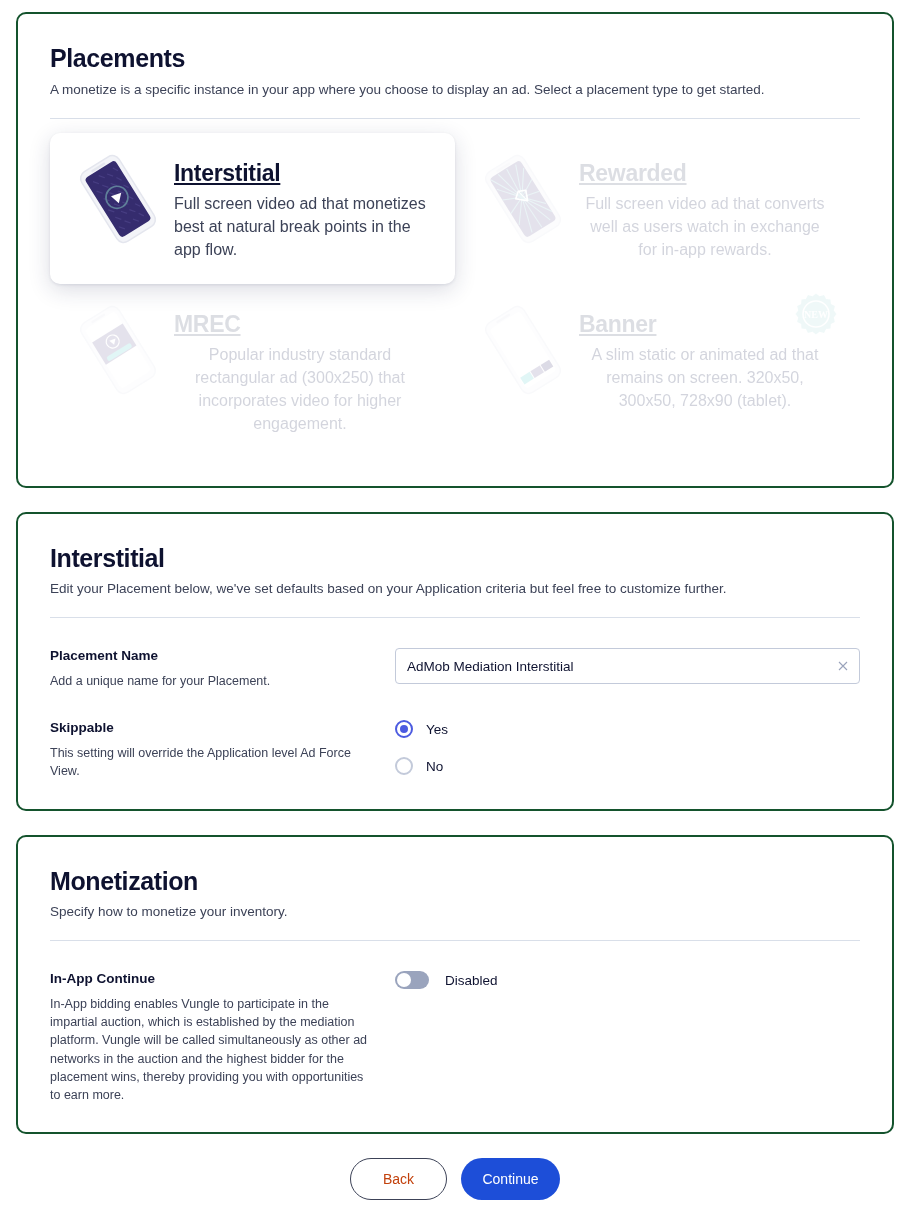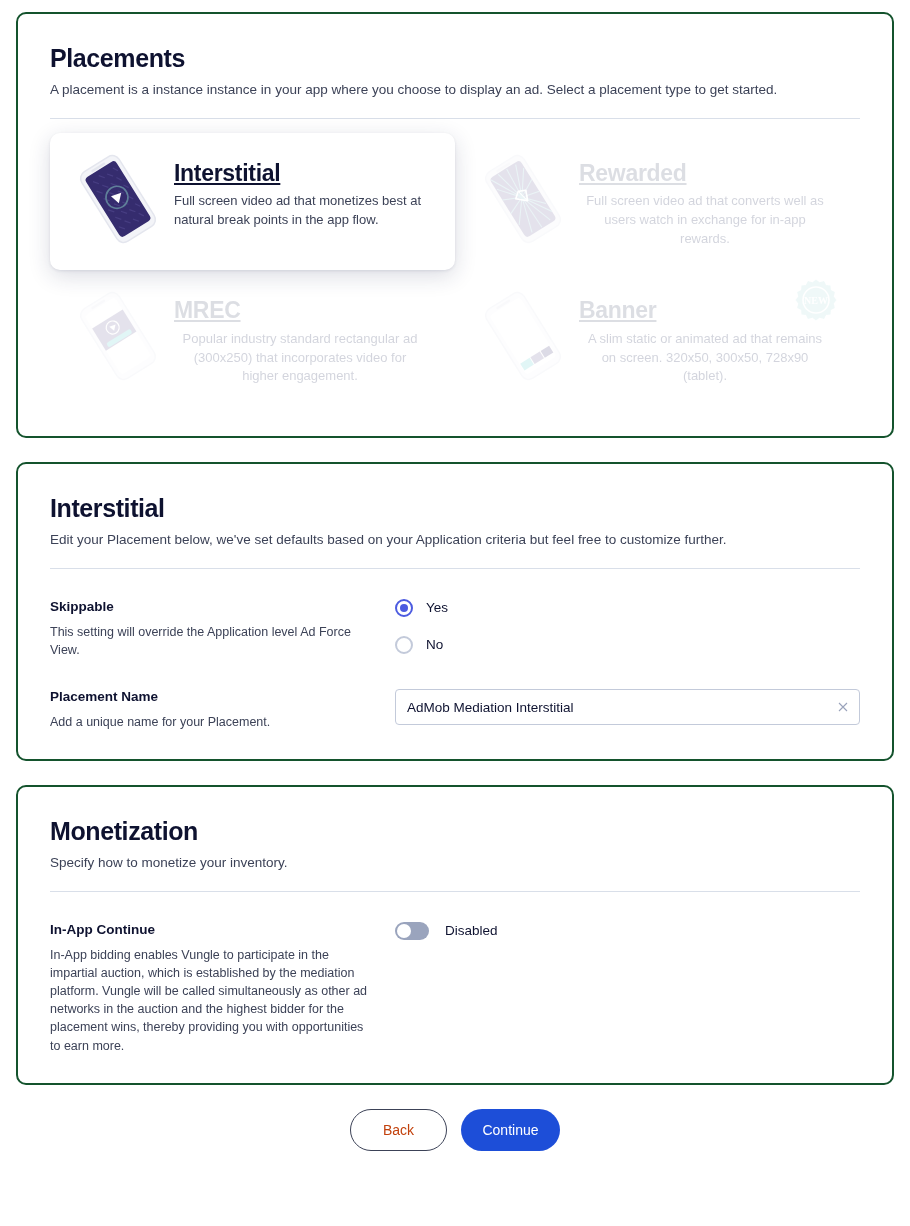--- a/index.html
+++ b/index.html
@@ -76,21 +76,21 @@
     font-size: 23px;
     font-weight: bold;
     color: #0e1230;
     letter-spacing: -0.3px;
     margin: 0 0 6px 0;
     line-height: 1.1;
     text-decoration: underline;
   }
   .disabled .pc-title { color: #8e93a6; }
   .pc-desc {
-    font-size: 13px;
+    font-size: 16px;
     color: #3c4257;
     line-height: 1.45;
     margin: 0;
     max-width: 252px;
   }
   .disabled .pc-desc { color: #6f7590; text-align: center; }
   .new-badge {
     position: absolute;
     right: 22px; top: 8px;
     width: 44px; height: 44px;
@@ -221,21 +221,21 @@
     width: 99px;
   }
 </style>
 </head>
 <body>
 
 <div class="page">
 
   <section class="panel">
     <h1 class="panel-title">Placements</h1>
-    <p class="panel-sub">A placement is a instance instance in your app where you choose to display an ad. Select a placement type to get started.</p>
+    <p class="panel-sub">A monetize is a specific instance in your app where you choose to display an ad. Select a placement type to get started.</p>
     <div class="divider"></div>
 
     <div class="placement-grid">
 
       <div class="placement-card selected">
         <svg class="pc-art" viewBox="0 0 100 92">
           <g transform="rotate(-32 50 46)">
             <rect x="28" y="5" width="44" height="82" rx="8" fill="#f3f4f8" stroke="#e4e6ee" stroke-width="1.5"></rect>
             <rect x="32" y="11" width="36" height="70" rx="4" fill="#352C6E"></rect>
             <g stroke="#4a4086" stroke-width="1.2" opacity="0.85">
@@ -327,51 +327,51 @@
     </div>
   </section>
 
   <section class="panel">
     <h1 class="panel-title">Interstitial</h1>
     <p class="panel-sub">Edit your Placement below, we've set defaults based on your Application criteria but feel free to customize further.</p>
     <div class="divider"></div>
 
     <div class="form-row">
       <div class="form-left">
-        <p class="form-label">Skippable</p>
-        <p class="form-help">This setting will override the Application level Ad Force View.</p>
-      </div>
-      <div class="form-right">
-        <div class="radio-opt on">
-          <span class="radio-dot"></span>
-          <span class="radio-label">Yes</span>
-        </div>
-        <div class="radio-opt">
-          <span class="radio-dot"></span>
-          <span class="radio-label">No</span>
-        </div>
-      </div>
-    </div>
-
-    <div class="form-row">
-      <div class="form-left">
         <p class="form-label">Placement Name</p>
         <p class="form-help">Add a unique name for your Placement.</p>
       </div>
       <div class="form-right">
         <div class="text-field">
           <input type="text" value="AdMob Mediation Interstitial" placeholder="Placement Name" style="">
           <span class="clear-x">
             <svg viewBox="0 0 16 16" width="16" height="16">
               <path d="M4 4 L12 12 M12 4 L4 12" stroke="#9aa3bb" stroke-width="1.1" fill="none"></path>
             </svg>
           </span>
         </div>
       </div>
     </div>
+
+    <div class="form-row">
+      <div class="form-left">
+        <p class="form-label">Skippable</p>
+        <p class="form-help">This setting will override the Application level Ad Force View.</p>
+      </div>
+      <div class="form-right">
+        <div class="radio-opt on">
+          <span class="radio-dot"></span>
+          <span class="radio-label">Yes</span>
+        </div>
+        <div class="radio-opt">
+          <span class="radio-dot"></span>
+          <span class="radio-label">No</span>
+        </div>
+      </div>
+    </div>
   </section>
 
   <section class="panel">
     <h1 class="panel-title">Monetization</h1>
     <p class="panel-sub">Specify how to monetize your inventory.</p>
     <div class="divider"></div>
 
     <div class="form-row">
       <div class="form-left">
         <p class="form-label">In-App Continue</p>

